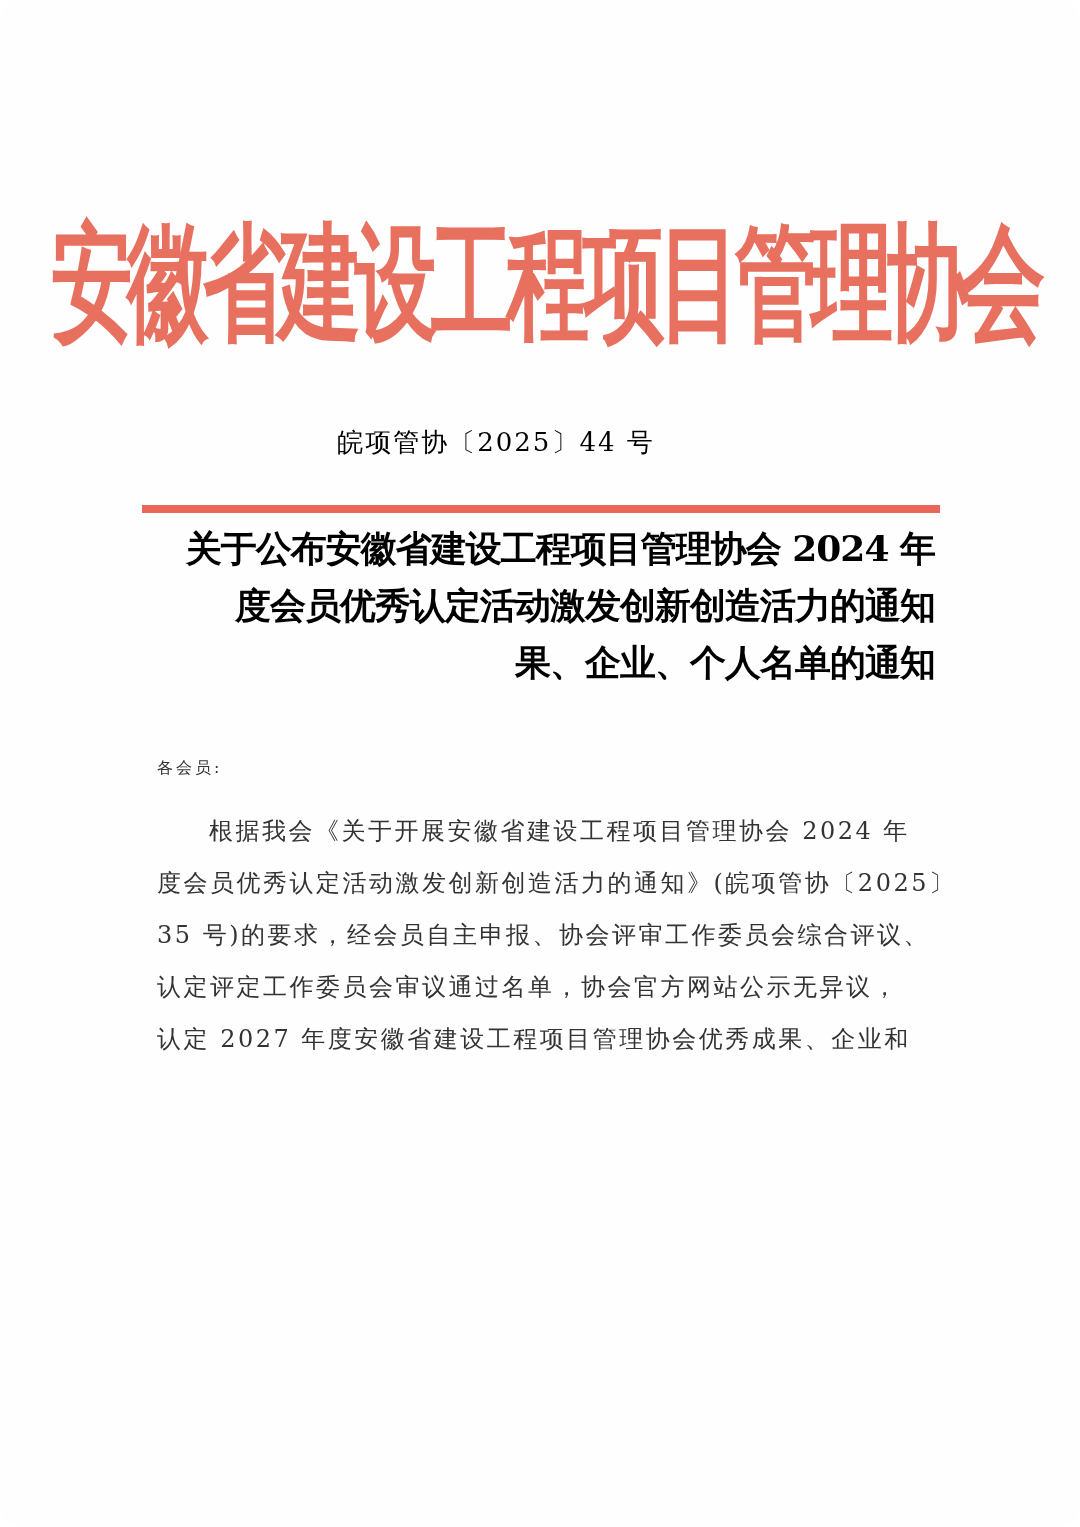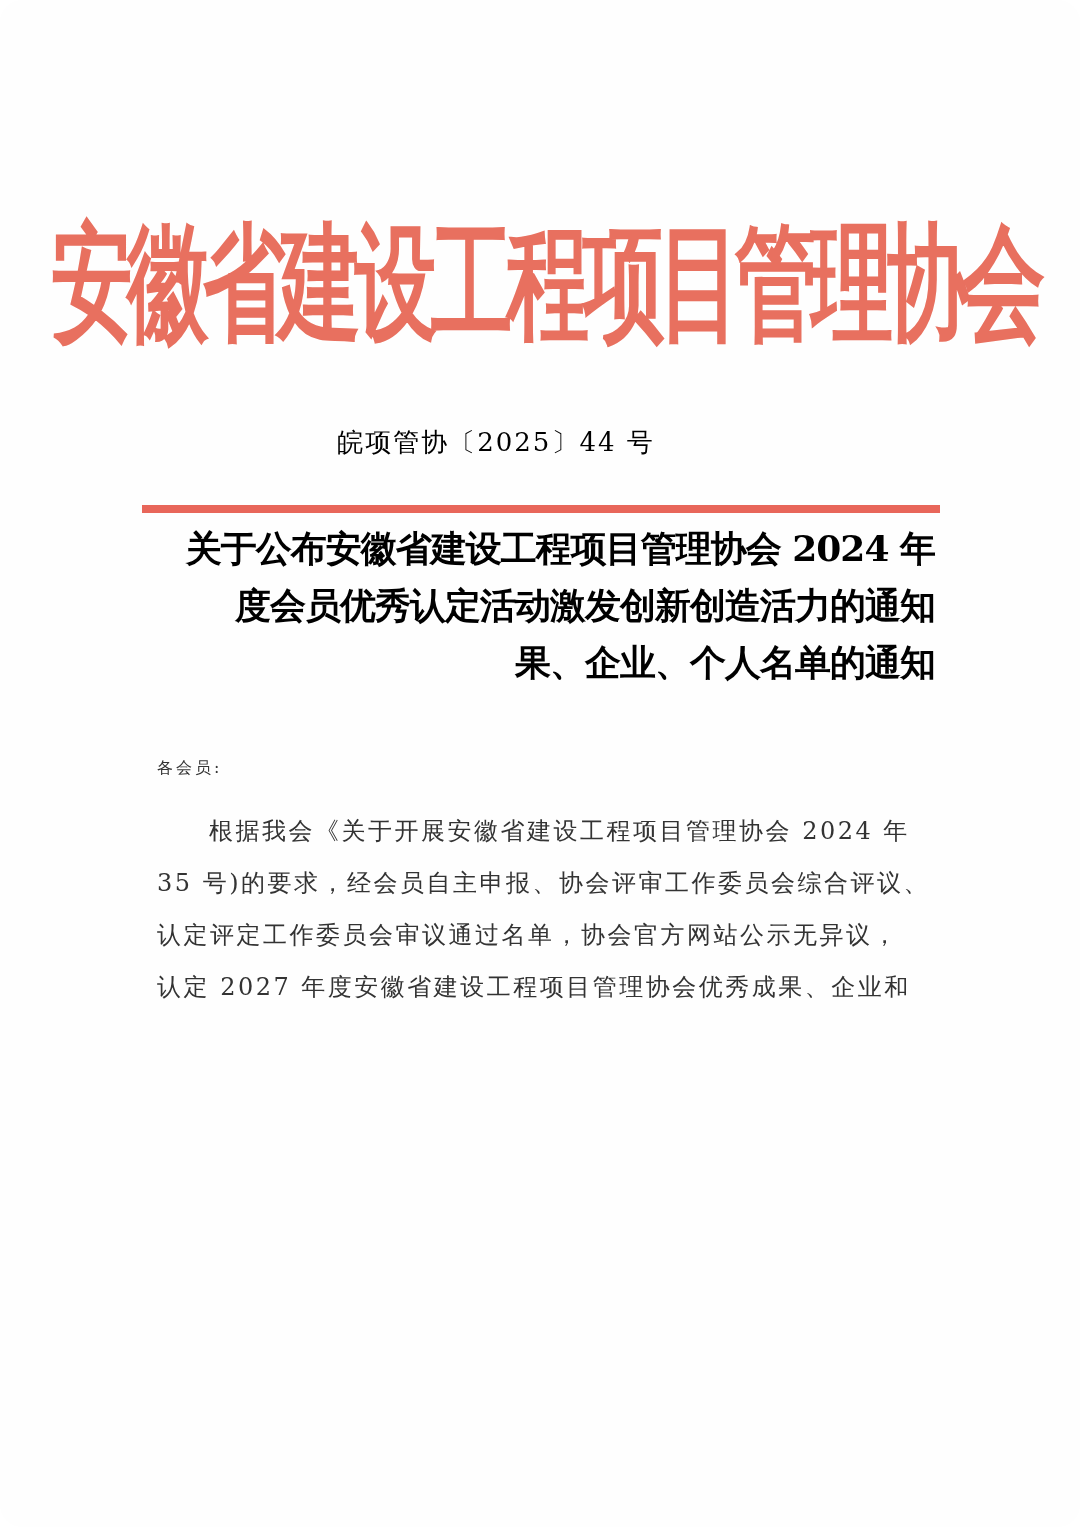--- a/index.html
+++ b/index.html
@@ -115,18 +115,19 @@
   <div class="doc-title">
     <span class="line">关于公布安徽省建设工程项目管理协会 2024 年</span>
     <span class="line">度会员优秀认定活动激发创新创造活力的通知</span>
     <span class="line">果、企业、个人名单的通知</span>
   </div>
 
   <div class="salutation">各会员:</div>
 
   <div class="body-text">
     <span class="line indent">根据我会《关于开展安徽省建设工程项目管理协会 2024 年</span>
+    <span class="line">度会员优秀认定活动激发创新创造活力的通知》(皖项管协〔2025〕</span>
     <span class="line">35 号)的要求，经会员自主申报、协会评审工作委员会综合评议、</span>
     <span class="line">认定评定工作委员会审议通过名单，协会官方网站公示无异议，</span>
     <span class="line">认定 2027 年度安徽省建设工程项目管理协会优秀成果、企业和</span>
   </div>
 
 </div>
 
 </body></html>

